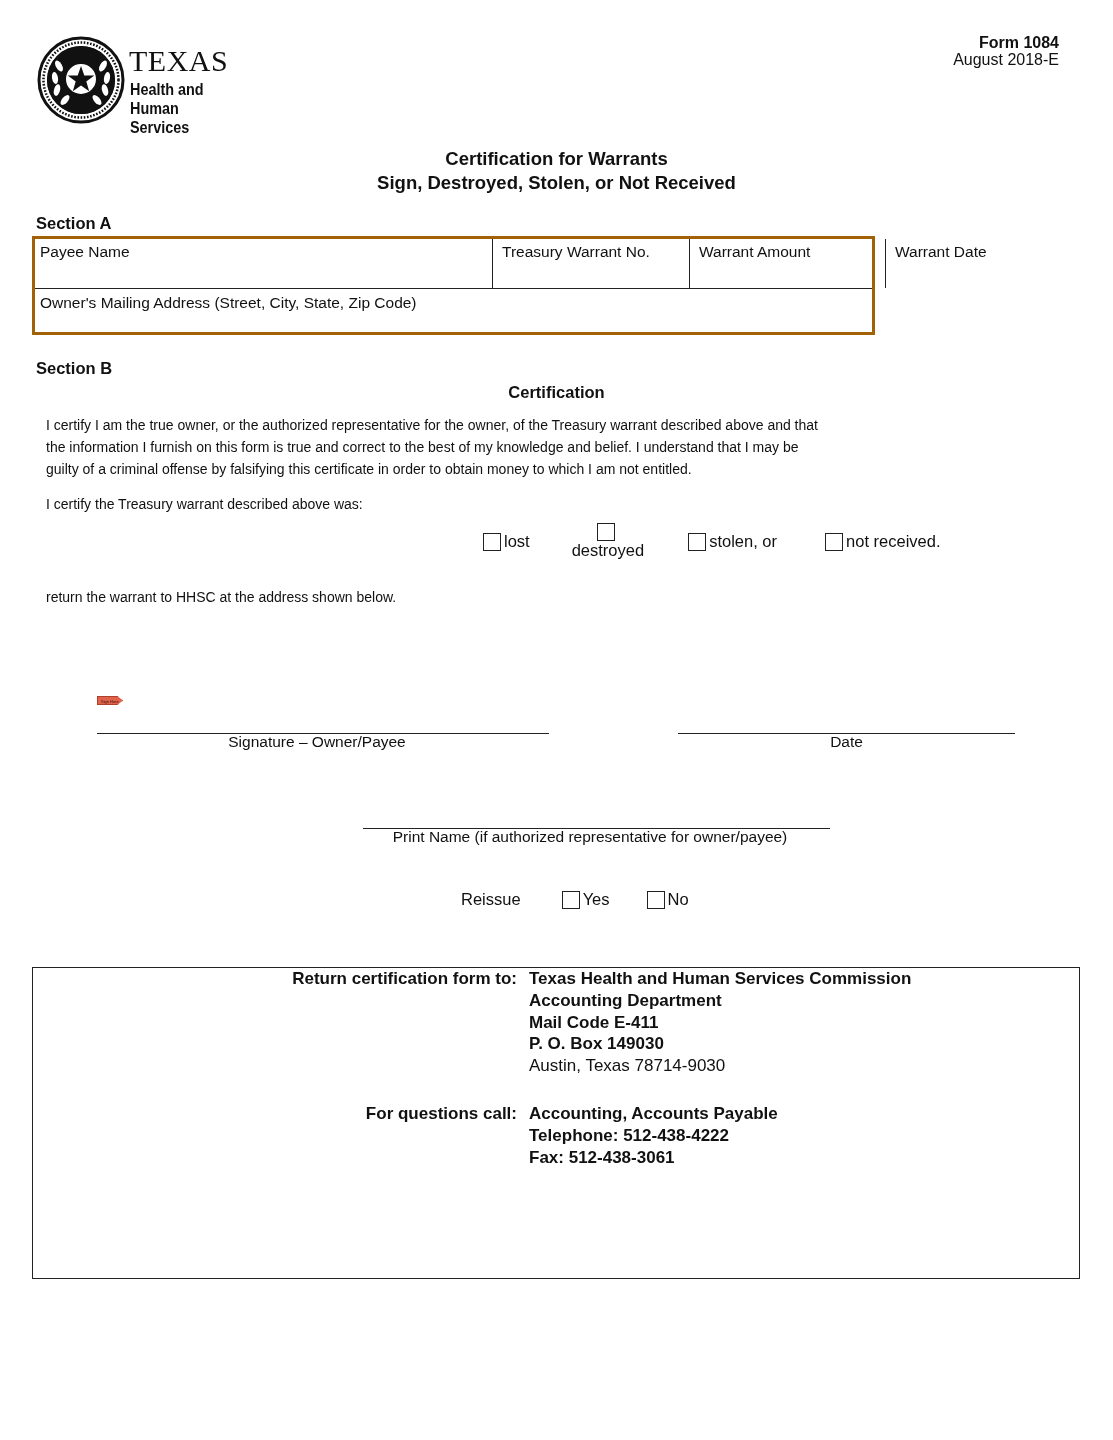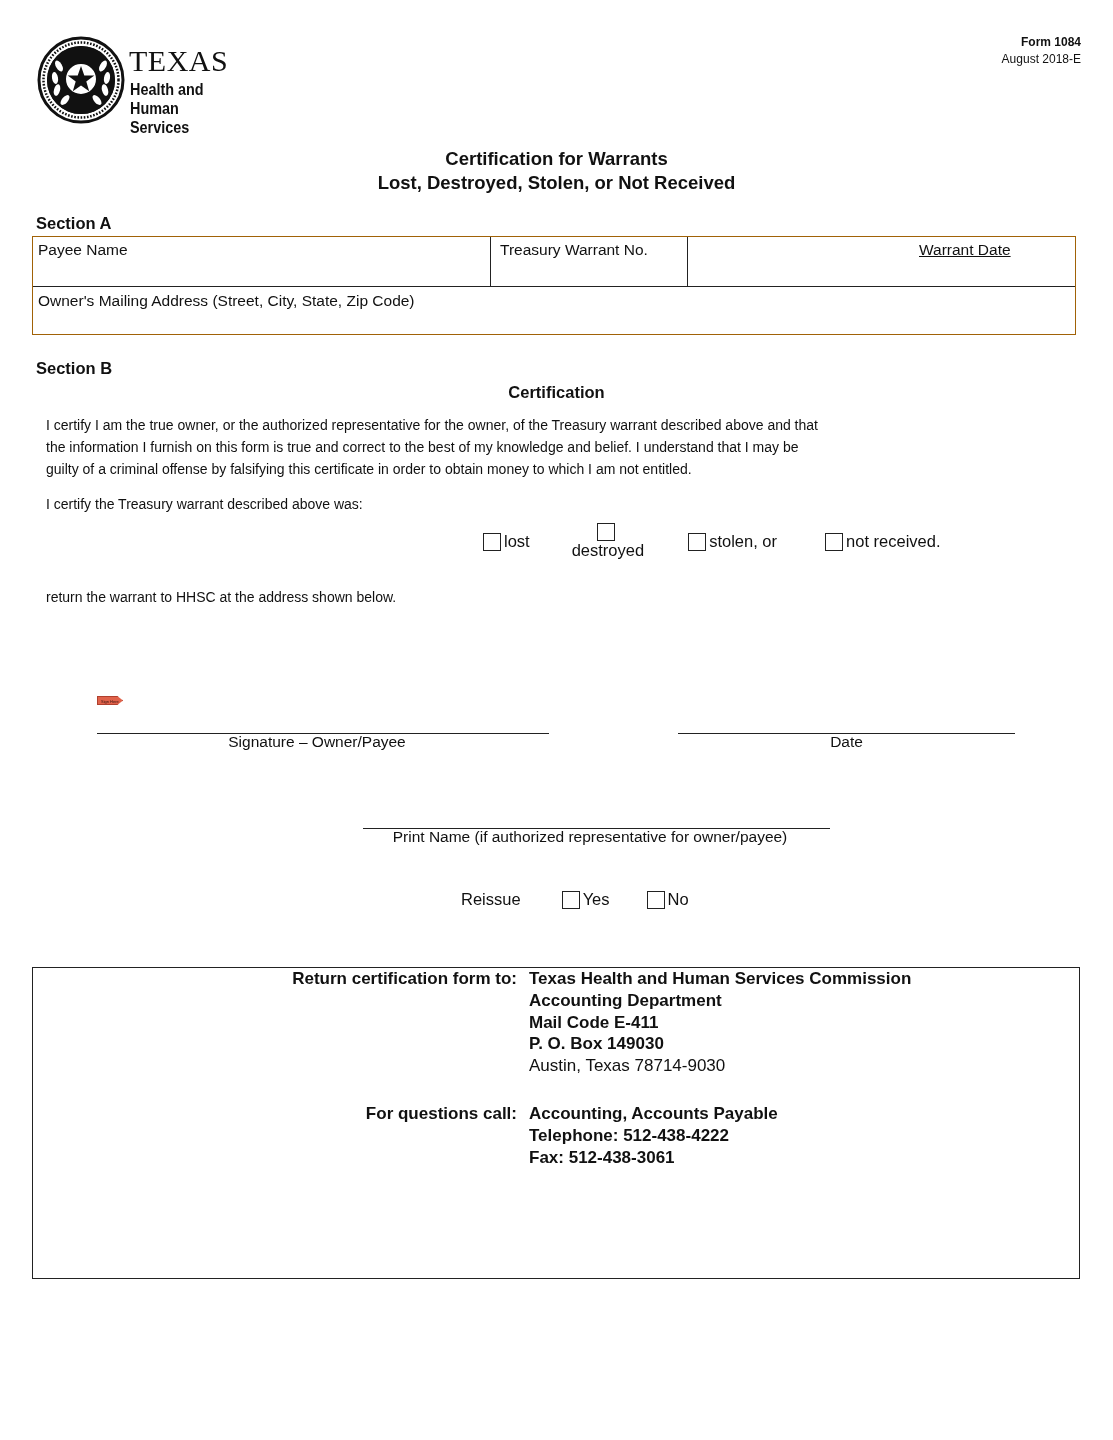--- a/index.html
+++ b/index.html
@@ -8,29 +8,29 @@
   .abs { position: absolute; }
 
   
   .logo { left: 37px; top: 36px; width: 230px; height: 90px; }
   .seal { position: absolute; left: 0; top: 0; width: 88px; height: 88px; }
   .logo-texas { position: absolute; left: 92px; top: 10px; font-family: "Liberation Serif", serif;
                 font-size: 30px; letter-spacing: 0.5px; line-height: 30px; }
   .logo-sub { position: absolute; left: 93px; top: 44px; font-family: "Liberation Sans", sans-serif;
               font-weight: bold; font-size: 16px; line-height: 19px; transform: scaleX(0.9); transform-origin: left; }
 
-  .form-id { right: 32px; top: 34px; text-align: right; font-size: 12px; line-height: 17px; }
+  .form-id { right: 54px; top: 34px; text-align: right; font-size: 16px; line-height: 17px; }
   .form-id .num { font-weight: bold; }
 
   .title { left: 0; width: 1113px; top: 147px; text-align: center; font-weight: bold; font-size: 18.5px; line-height: 24px; }
 
   .section-label { font-weight: bold; font-size: 16.5px; }
 
   
-  .table-a { left: 32px; top: 236px; width: 1044px; height: 99px; border: 1px solid #a16207; box-sizing: border-box; }
+  .table-a { left: 32px; top: 236px; width: 843px; height: 99px; border: 3px solid #a16207; box-sizing: border-box; }
   .cell { position: absolute; border-right: 1px solid #222; box-sizing: border-box; height: 49px; top: 0;
           font-size: 15.5px; padding: 4px 0 0 5px; }
   .cell.last { border-right: none; }
   .row2 { position: absolute; left: 0; top: 49px; width: 100%; height: 49px; border-top: 1px solid #222;
           font-size: 15.5px; padding: 5px 0 0 5px; box-sizing: border-box; }
 
   .body-text { font-size: 14px; line-height: 22px; }
   .cb-row { top: 523px; left: 462px; font-size: 16.5px; display: flex; align-items: center; }
   .cb { width: 18px; height: 18px; border: 1px solid #222; box-sizing: border-box; display: inline-block; cursor: pointer; background: #fff; }
   .cb-item { display: flex; align-items: center; padding-left: 21px; }
@@ -78,33 +78,36 @@
   </div>
 </div>
 
 <div class="abs form-id">
   <div class="num">Form 1084</div>
   <div>August 2018-E</div>
 </div>
 
 <div class="abs title">
   <div>Certification for Warrants</div>
-  <div>Lost, Destroyed, Stolen, or Not Received</div>
+  <div>Sign, Destroyed, Stolen, or Not Received</div>
 </div>
 
 <div class="abs section-label" style="left:36px; top:214px;">Section A</div>
 
 <div class="abs table-a">
   <div class="cell" style="left:0; width:458px;">
     <span>Payee Name</span>
   </div>
   <div class="cell" style="left:458px; width:197px; padding-left:9px;">
     <span>Treasury Warrant No.</span>
   </div>
-  <div class="cell last" style="left:877px; width:196px; padding-left:9px;text-decoration:underline;">
+  <div class="cell" style="left:655px; width:196px; padding-left:9px;">
+    <span>Warrant Amount</span>
+  </div>
+  <div class="cell last" style="left:851px; width:196px; padding-left:9px;">
     <span>Warrant Date</span>
   </div>
   <div class="row2">
     <span>Owner's Mailing Address (Street, City, State, Zip Code)</span>
   </div>
 </div>
 
 <div class="abs section-label" style="left:36px; top:359px;">Section B</div>
 <div class="abs section-label" style="left:0; width:1113px; text-align:center; top:383px;">Certification</div>
 

